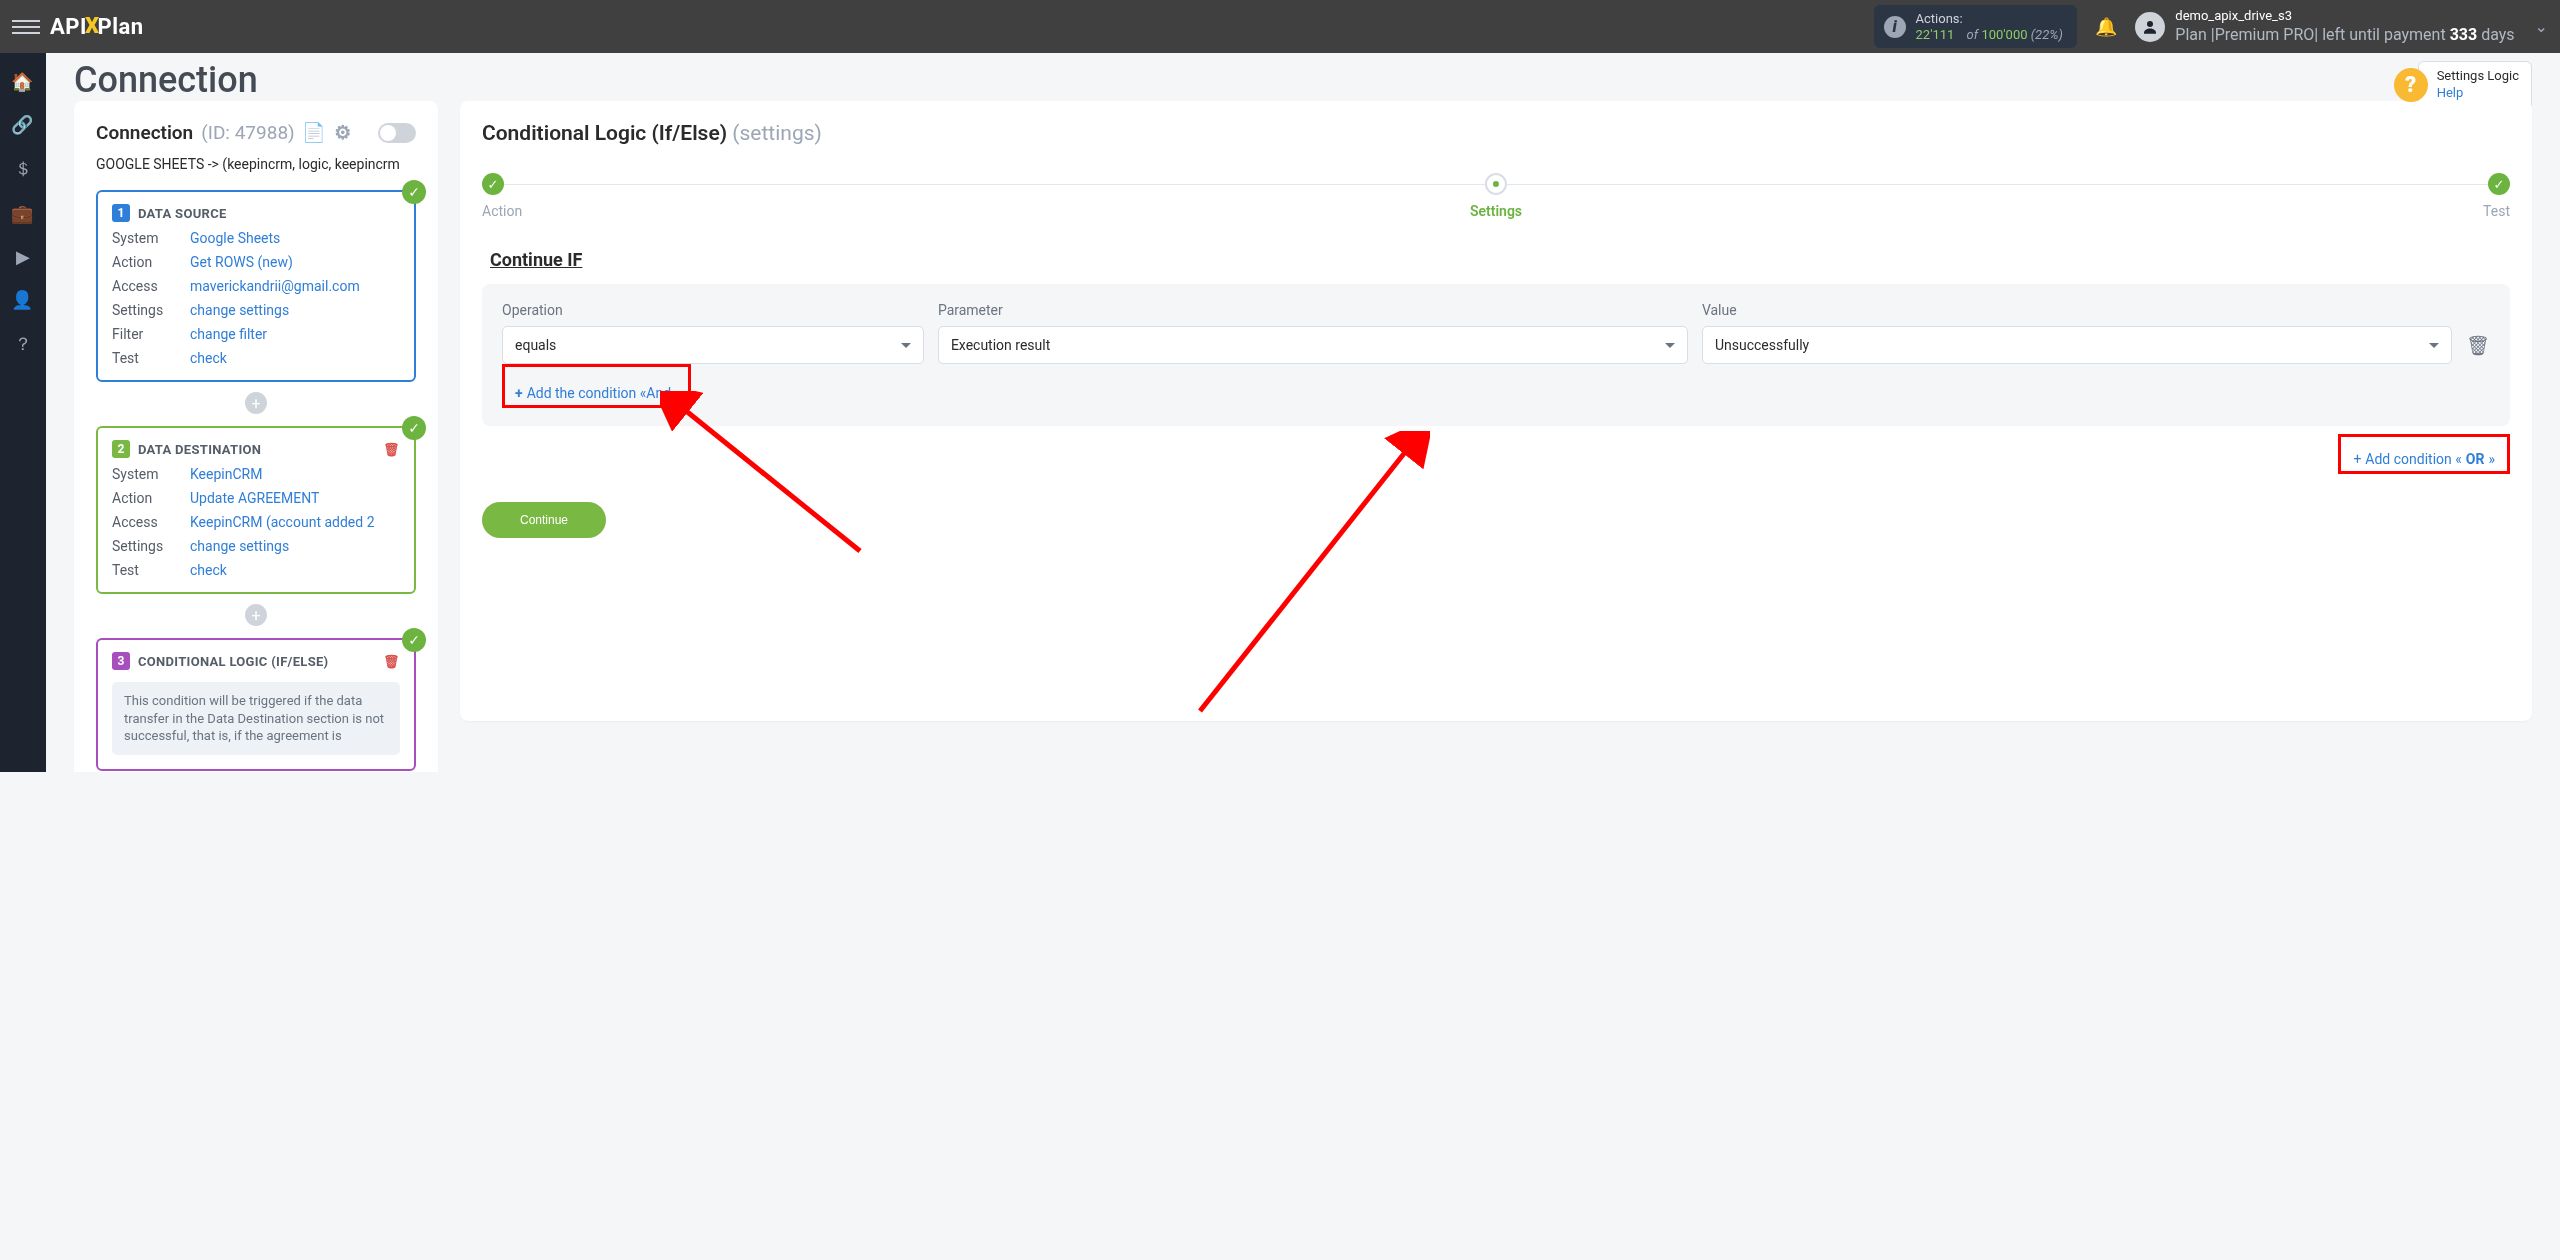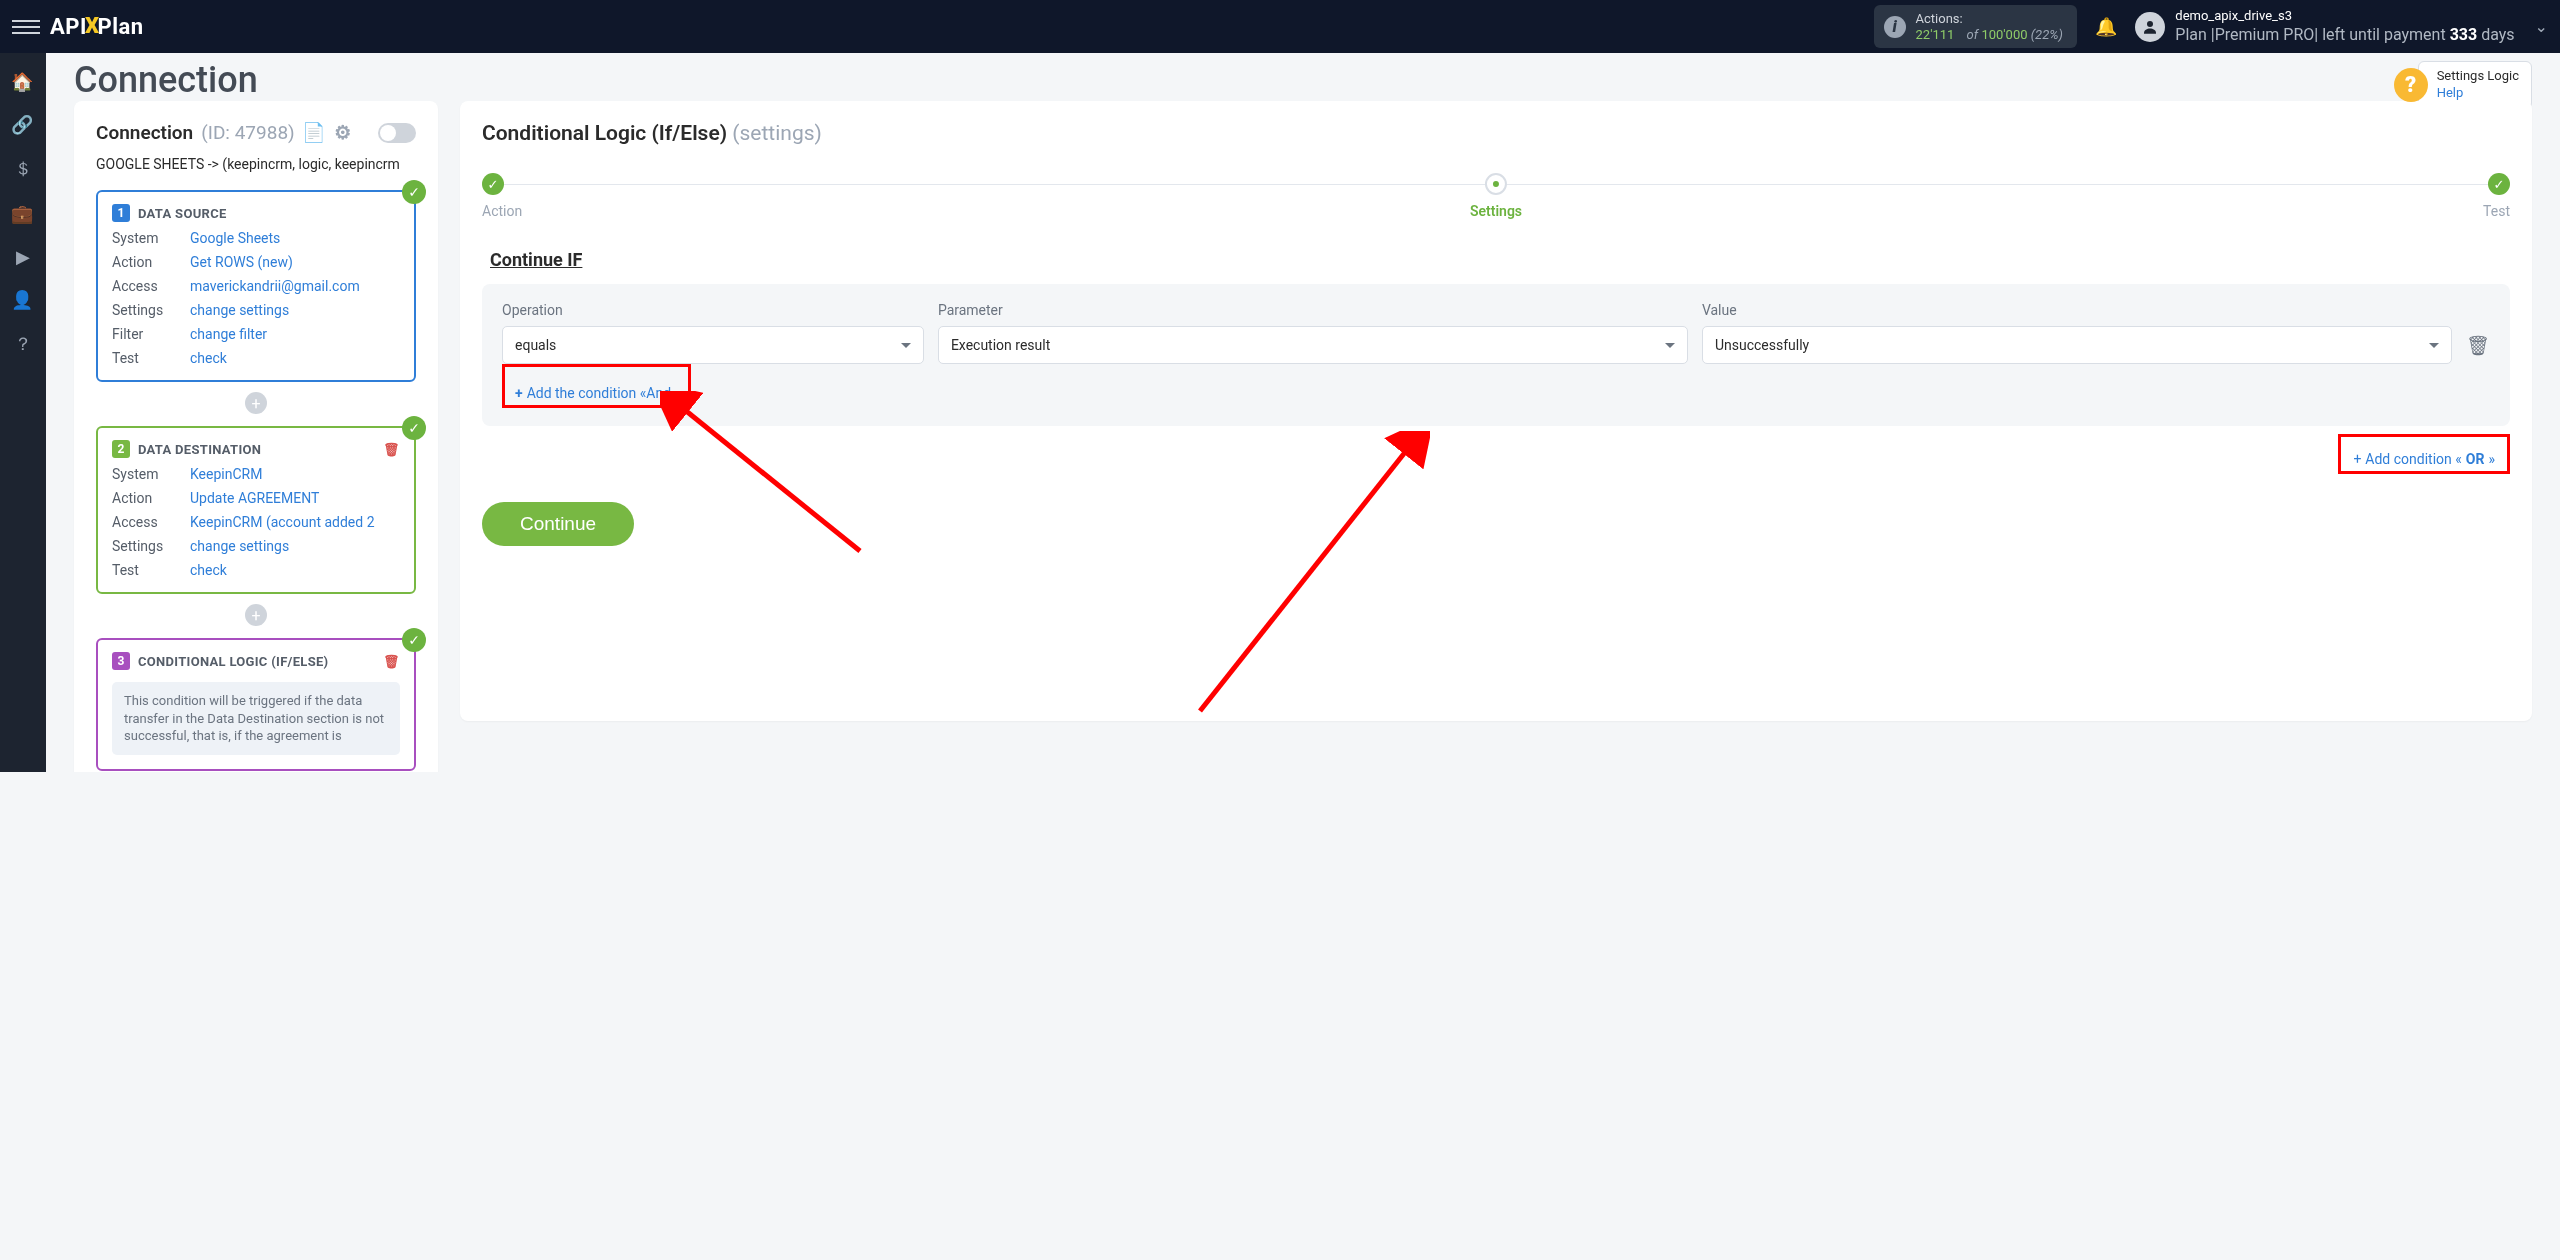--- a/index.html
+++ b/index.html
@@ -1,19 +1,19 @@
 <!DOCTYPE html>
 <html><head>
 <meta charset="utf-8">
 <style>
 * { box-sizing: border-box; margin: 0; padding: 0; }
 body { font-family: -apple-system, BlinkMacSystemFont, "Segoe UI", Roboto, Arial, sans-serif; background: #f4f6f8; color: #2b2b2b; overflow: hidden; height: 772px; position: relative; }
 
 
-.topbar { height: 53px; background: #0f172a; display: flex; align-items: center; padding: 0 12px; color: #fff; position: relative; }
+.topbar { height: 53px; background: #404040; display: flex; align-items: center; padding: 0 12px; color: #fff; position: relative; }
 .menu-btn { width: 28px; height: 28px; display: flex; flex-direction: column; justify-content: center; gap: 4px; margin-right: 10px; cursor: pointer; }
 .menu-btn span { height: 2px; background: #cfd4db; }
 .logo { font-size: 22px; font-weight: 700; letter-spacing: 0.5px; display: flex; align-items: center; }
 .logo .x { color: #f6c823; margin: 0 -2px; font-weight: 900; transform: translateY(-1px); }
 .actions-pill { margin-left: auto; background: #2b3544; border-radius: 6px; padding: 6px 14px 6px 10px; display: flex; align-items: center; gap: 10px; }
 .info-ic { width: 22px; height: 22px; border-radius: 50%; background: #9ca6b4; color: #2b3544; display: flex; align-items: center; justify-content: center; font-weight: 900; font-style: italic; }
 .actions-txt { font-size: 13px; line-height: 1.2; }
 .actions-txt .l1 { color: #cfd4db; }
 .actions-txt .num1 { color: #8fcc68; }
 .actions-txt .num2 { color: #8fcc68; }
@@ -106,21 +106,21 @@
 .sel::after { content: ""; border-left: 5px solid transparent; border-right: 5px solid transparent; border-top: 5px solid #6b7480; position: absolute; right: 12px; }
 .trash-big { color: #6b7480; font-size: 19px; margin-top: 32px; cursor: pointer; }
 
 .add-and { display: inline-flex; align-items: center; gap: 4px; color: #2f7ed8; font-size: 14px; margin-top: 14px; cursor: pointer; padding: 2px 4px; }
 .add-and .plus { font-weight: 700; }
 .red-box { border: 3px solid #ff0000; display: inline-block; padding: 2px 6px; }
 
 .add-or { display: inline-flex; align-items: center; gap: 4px; color: #2f7ed8; font-size: 14px; cursor: pointer; float: right; margin-top: 10px; padding: 2px 6px; }
 .or-wrap { text-align: right; }
 
-.continue-btn { background: #78b843; color: #fff; border: none; border-radius: 22px; padding: 11px 38px; font-size: 19px; font-weight: 500; margin-top: 28px; cursor: pointer; }
+.continue-btn { background: #78b843; color: #fff; border: none; border-radius: 22px; padding: 11px 38px; font-size: 12px; font-weight: 500; margin-top: 28px; cursor: pointer; }
 
 
 .arrow-svg { position: absolute; pointer-events: none; }
 </style>
 </head>
 <body>
 
 <div class="topbar">
   <div class="menu-btn">
       <span></span>

